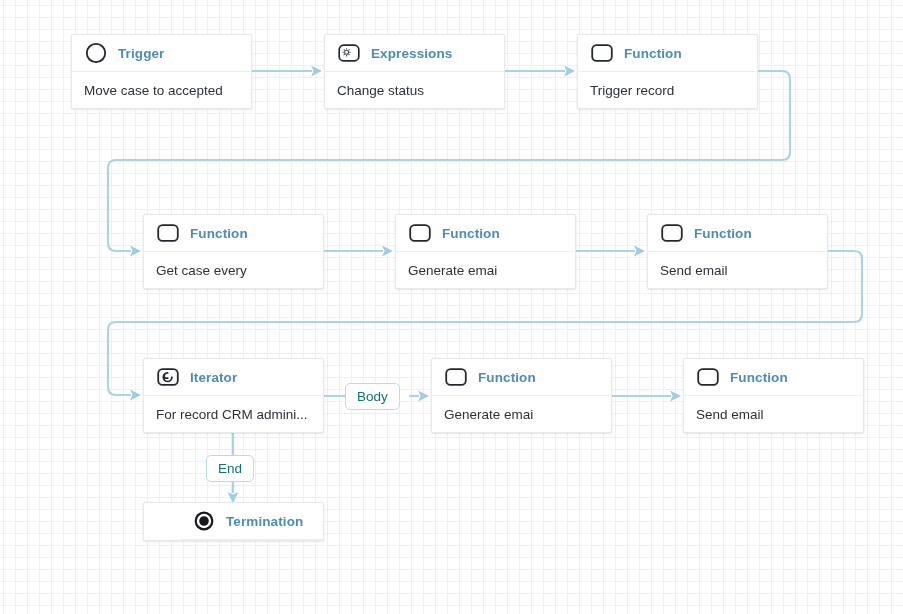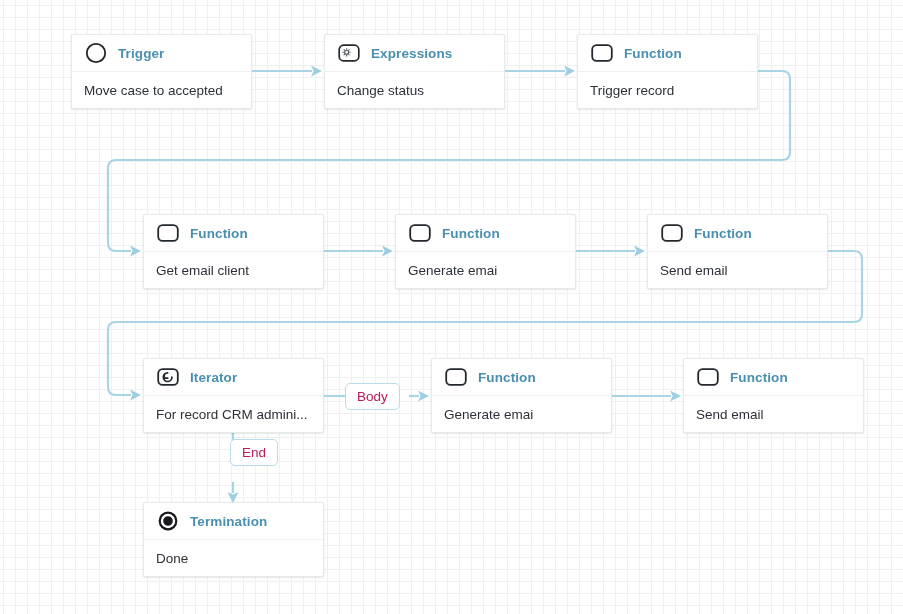--- a/index.html
+++ b/index.html
@@ -76,21 +76,21 @@
     align-items: center;
     justify-content: center;
   }
   .icon svg { display: block; }
 
   .edge-label {
     position: absolute;
     background: #ffffff;
     border: 1.5px solid #b8dcec;
     border-radius: 5px;
-    color: #be185d;
+    color: #0f766e;
     font-size: 13.5px;
     display: flex;
     align-items: center;
     justify-content: center;
     height: 27px;
     padding: 0 11px;
     white-space: nowrap;
   }
 </style>
 </head>
@@ -173,21 +173,21 @@
 
   <div class="node" style="left:143px; top:214px; width:181px;">
     <div class="node-header">
       <span class="icon">
         <svg width="22" height="22" viewBox="0 0 22 22">
           <rect x="1.2" y="3.2" width="19.6" height="15.6" rx="4.4" ry="4.4" fill="none" stroke="#23282e" stroke-width="1.8"></rect>
         </svg>
       </span>
       <span class="node-title">Function</span>
     </div>
-    <div class="node-body">Get email client</div>
+    <div class="node-body">Get case every</div>
   </div>
 
   <div class="node" style="left:395px; top:214px; width:181px;">
     <div class="node-header">
       <span class="icon">
         <svg width="22" height="22" viewBox="0 0 22 22">
           <rect x="1.2" y="3.2" width="19.6" height="15.6" rx="4.4" ry="4.4" fill="none" stroke="#23282e" stroke-width="1.8"></rect>
         </svg>
       </span>
       <span class="node-title">Function</span>
@@ -238,29 +238,28 @@
       <span class="icon">
         <svg width="22" height="22" viewBox="0 0 22 22">
           <rect x="1.2" y="3.2" width="19.6" height="15.6" rx="4.4" ry="4.4" fill="none" stroke="#23282e" stroke-width="1.8"></rect>
         </svg>
       </span>
       <span class="node-title">Function</span>
     </div>
     <div class="node-body">Send email</div>
   </div>
 
-  <div class="node" style="left:143px; top:502px; width:181px;">
+  <div class="node" style="left:143px; top:502px; width:181px;padding-left:36px;">
     <div class="node-header">
       <span class="icon">
         <svg width="22" height="22" viewBox="0 0 22 22">
           <circle cx="11" cy="11" r="9.4" fill="#17191c"></circle>
           <circle cx="11" cy="11" r="6.0" fill="none" stroke="#ffffff" stroke-width="2.4"></circle>
         </svg>
       </span>
       <span class="node-title">Termination</span>
     </div>
-    <div class="node-body">Done</div>
   </div>
 
   <div class="edge-label" style="left:345px; top:383px;">Body</div>
-  <div class="edge-label" style="left:206px; top:439px;margin-left:24px;">End</div>
+  <div class="edge-label" style="left:206px; top:455px;">End</div>
 
 </div>
 
 </body></html>

